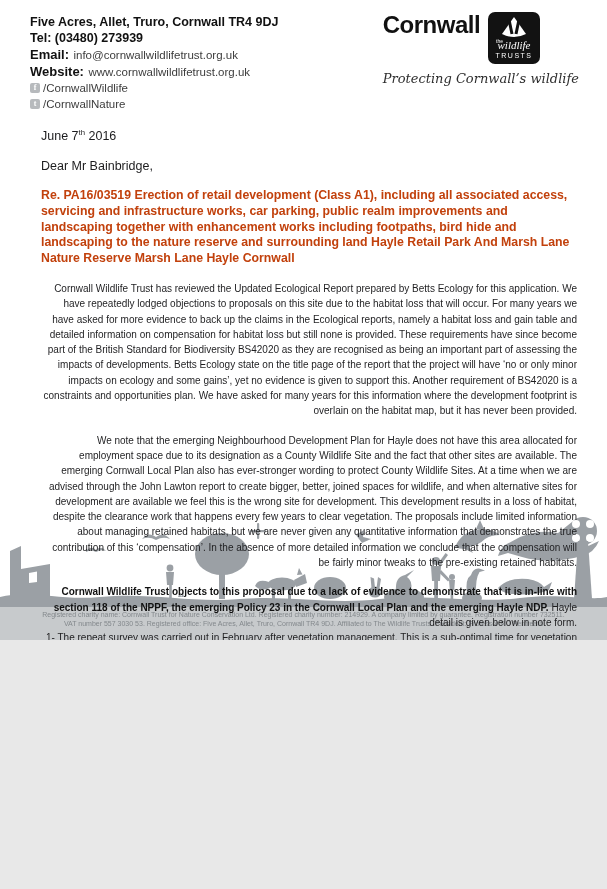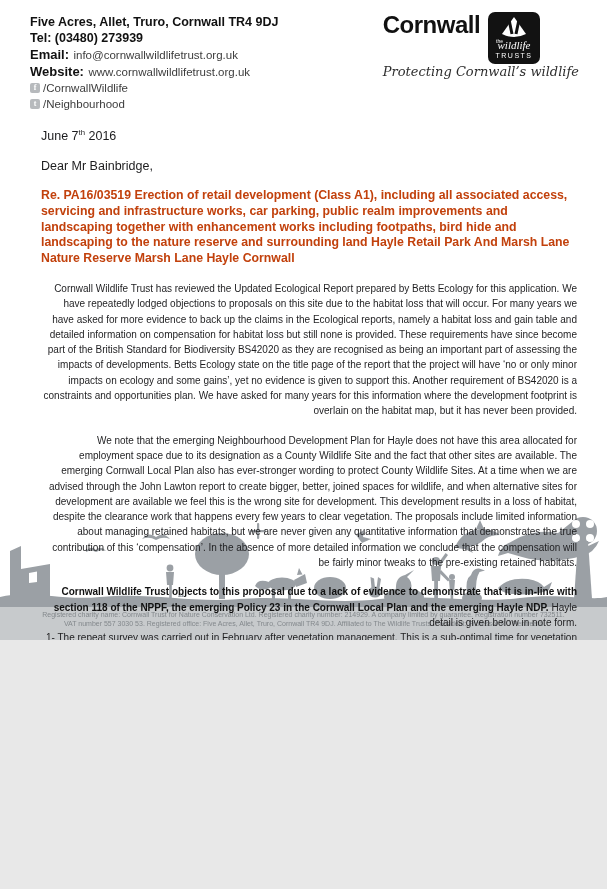--- a/index.html
+++ b/index.html
@@ -19,21 +19,21 @@
   .social-icon{
     width:10px;height:10px;border-radius:2px;background:#b7babd;color:#ffffff;
     font-size:8px;font-weight:bold;display:inline-flex;align-items:center;justify-content:center;
     font-family:"Liberation Serif",serif;
   }
   .social-handle{font-size:11.5px;color:#3d3d3d;text-align:right;}
   .logo-block{margin:12px 28px 0 0;}
   .logo-row{display:flex;align-items:flex-start;gap:8px;}
   .logo-text{font-weight:bold;font-size:24px;line-height:25px;letter-spacing:-0.5px;color:#111;text-align:center;}
   .badge{width:52px;height:52px;display:block;}
-  .tagline{margin-top:0;text-align:right;font-family:"DejaVu Serif",serif;font-style:italic;
+  .tagline{margin-top:7px;text-align:right;font-family:"DejaVu Serif",serif;font-style:italic;
     font-size:13px;line-height:16.5px;color:#2e2e2e;}
   
   .main{position:relative;z-index:2;margin:17px 30px 0 30px;}
   .main p{margin:0 0 14px 11px;}
   .date,.salutation{font-size:12.5px;line-height:16px;}
   .subject{font-weight:bold;font-size:12.3px;line-height:15.8px;color:#c2410c;}
   .body-p{font-size:10px;line-height:15.3px;color:#1e1e20;text-align:right;}
   .bold-run{font-weight:bold;color:#111;}
   sup{font-size:62%;vertical-align:super;line-height:0;}
   
@@ -60,21 +60,21 @@
       <div class="row">
         <span class="label">Website:</span>
         <span class="value">www.cornwallwildlifetrust.org.uk</span>
       </div>
       <div class="social-row">
         <span class="social-icon">f</span>
         <span class="social-handle">/CornwallWildlife</span>
       </div>
       <div class="social-row">
         <span class="social-icon">t</span>
-        <span class="social-handle">/Neighbourhood</span>
+        <span class="social-handle">/CornwallNature</span>
       </div>
     </div>
 
     <div class="logo-block">
       <div class="logo-row">
         <div class="logo-text">
           <div>Cornwall</div>
         </div>
         <svg class="badge" viewBox="0 0 52 52">
           <rect x="0" y="0" width="52" height="52" rx="7" fill="#121212"></rect>

